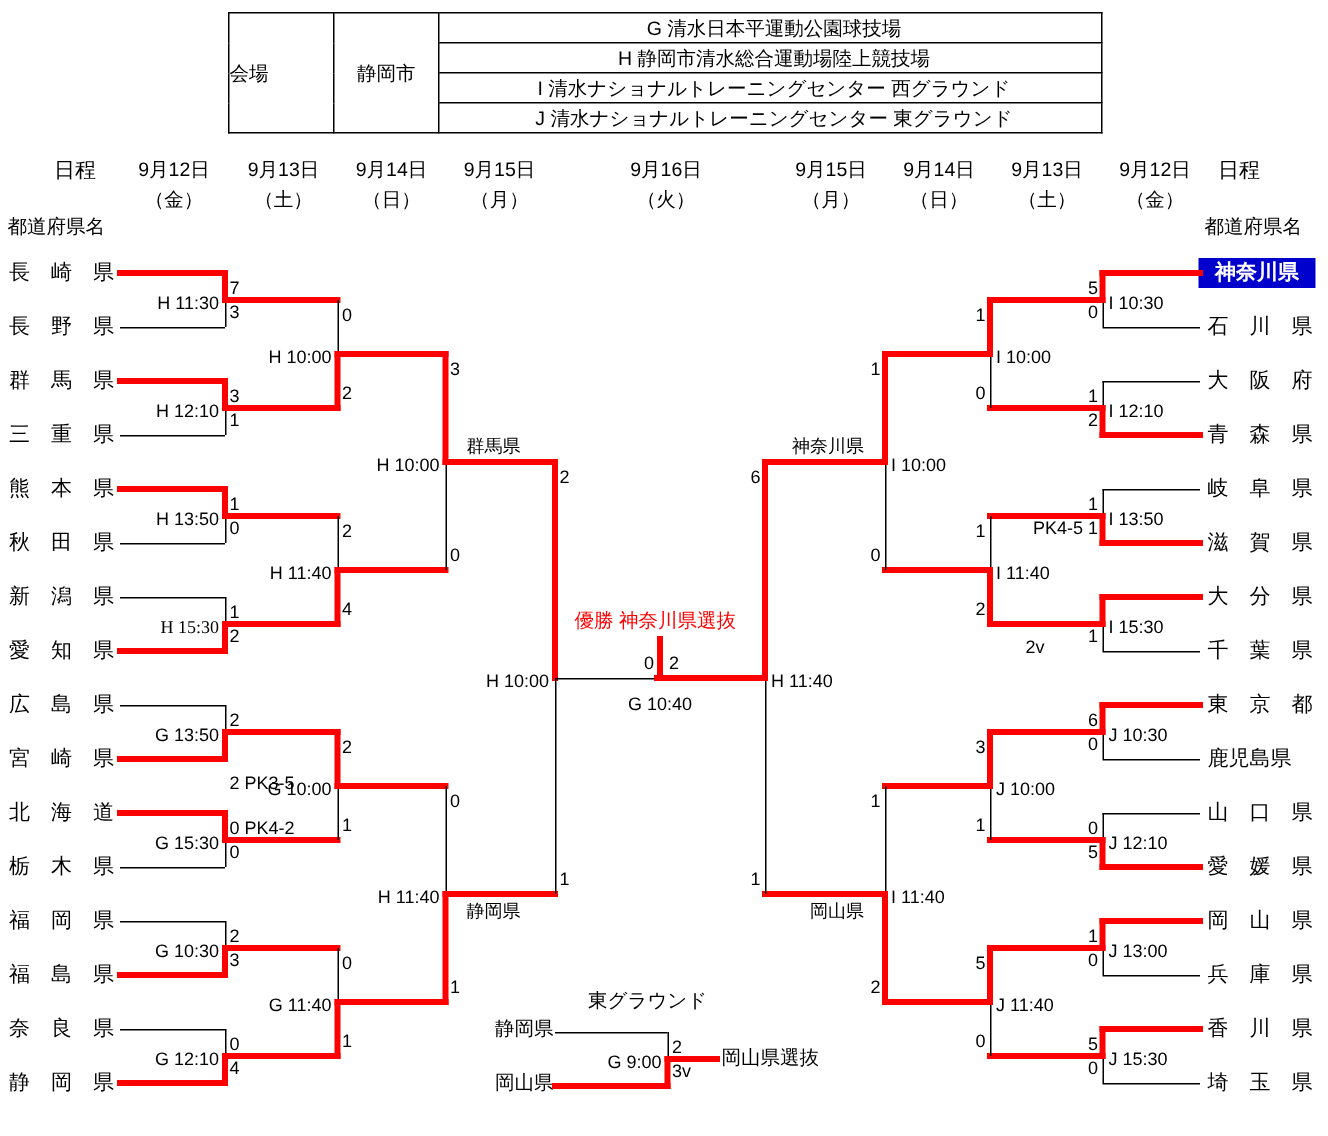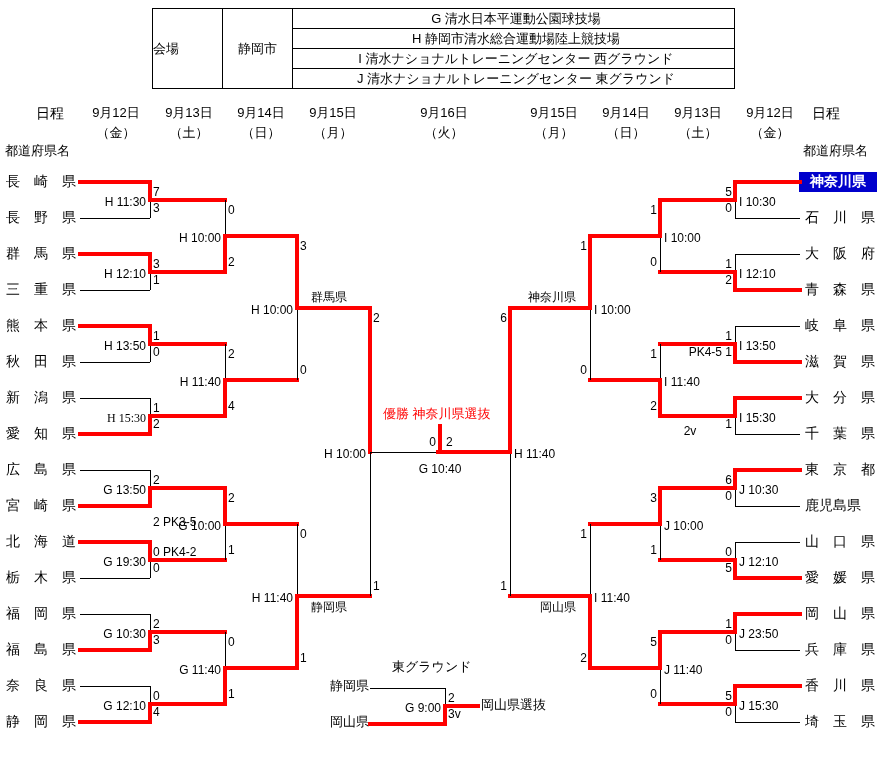--- a/index.html
+++ b/index.html
@@ -104,21 +104,21 @@
       <div class="txt" style="left: 153px; top: 417px;">2</div>
       <div class="ln" style="left: 150px; top: 470px; width: 1px; height: 18px;"></div>
       <div class="ln red" style="left: 148px; top: 486px; width: 4px; height: 22px;"></div>
       <div class="ln red" style="left: 148px; top: 486px; width: 79px; height: 4px;"></div>
       <div class="txt" style="left: 62px; width: 84px; text-align: right; top: 483px;">G 13:50</div>
       <div class="txt" style="left: 153px; top: 473px;">2</div>
       <div class="txt" style="left: 153px; top: 499px; margin-top: 16px;">2 PK3-5</div>
       <div class="ln red" style="left: 148px; top: 540px; width: 4px; height: 22px;"></div>
       <div class="ln" style="left: 150px; top: 560px; width: 1px; height: 18px;"></div>
       <div class="ln red" style="left: 148px; top: 558px; width: 79px; height: 4px;"></div>
-      <div class="txt" style="left: 62px; width: 84px; text-align: right; top: 555px;">G 19:30</div>
+      <div class="txt" style="left: 62px; width: 84px; text-align: right; top: 555px;">G 15:30</div>
       <div class="txt" style="left: 153px; top: 545px;">0 PK4-2</div>
       <div class="txt" style="left: 153px; top: 561px;">0</div>
       <div class="ln" style="left: 150px; top: 614px; width: 1px; height: 18px;"></div>
       <div class="ln red" style="left: 148px; top: 630px; width: 4px; height: 22px;"></div>
       <div class="ln red" style="left: 148px; top: 630px; width: 79px; height: 4px;"></div>
       <div class="txt" style="left: 62px; width: 84px; text-align: right; top: 627px;">G 10:30</div>
       <div class="txt" style="left: 153px; top: 617px;">2</div>
       <div class="txt" style="left: 153px; top: 633px;">3</div>
       <div class="ln" style="left: 150px; top: 686px; width: 1px; height: 18px;"></div>
       <div class="ln red" style="left: 148px; top: 702px; width: 4px; height: 22px;"></div>
@@ -233,21 +233,21 @@
       <div class="txt" style="left: 648px; width: 84px; text-align: right; top: 489px;">0</div>
       <div class="ln" style="left: 735px; top: 542px; width: 1px; height: 18px;"></div>
       <div class="ln red" style="left: 733px; top: 558px; width: 4px; height: 22px;"></div>
       <div class="ln red" style="left: 658px; top: 558px; width: 79px; height: 4px;"></div>
       <div class="txt" style="left: 739px; width: 84px; top: 555px;">J 12:10</div>
       <div class="txt" style="left: 648px; width: 84px; text-align: right; top: 545px;">0</div>
       <div class="txt" style="left: 648px; width: 84px; text-align: right; top: 561px;">5</div>
       <div class="ln red" style="left: 733px; top: 612px; width: 4px; height: 22px;"></div>
       <div class="ln" style="left: 735px; top: 632px; width: 1px; height: 18px;"></div>
       <div class="ln red" style="left: 658px; top: 630px; width: 79px; height: 4px;"></div>
-      <div class="txt" style="left: 739px; width: 84px; top: 627px;">J 23:50</div>
+      <div class="txt" style="left: 739px; width: 84px; top: 627px;">J 13:00</div>
       <div class="txt" style="left: 648px; width: 84px; text-align: right; top: 617px;">1</div>
       <div class="txt" style="left: 648px; width: 84px; text-align: right; top: 633px;">0</div>
       <div class="ln red" style="left: 733px; top: 684px; width: 4px; height: 22px;"></div>
       <div class="ln" style="left: 735px; top: 704px; width: 1px; height: 18px;"></div>
       <div class="ln red" style="left: 658px; top: 702px; width: 79px; height: 4px;"></div>
       <div class="txt" style="left: 739px; width: 84px; top: 699px;">J 15:30</div>
       <div class="txt" style="left: 648px; width: 84px; text-align: right; top: 689px;">5</div>
       <div class="txt" style="left: 648px; width: 84px; text-align: right; top: 705px;">0</div>
       <div class="ln red" style="left: 658px; top: 198px; width: 4px; height: 40px;"></div>
       <div class="ln" style="left: 660px; top: 236px; width: 1px; height: 36px;"></div>

